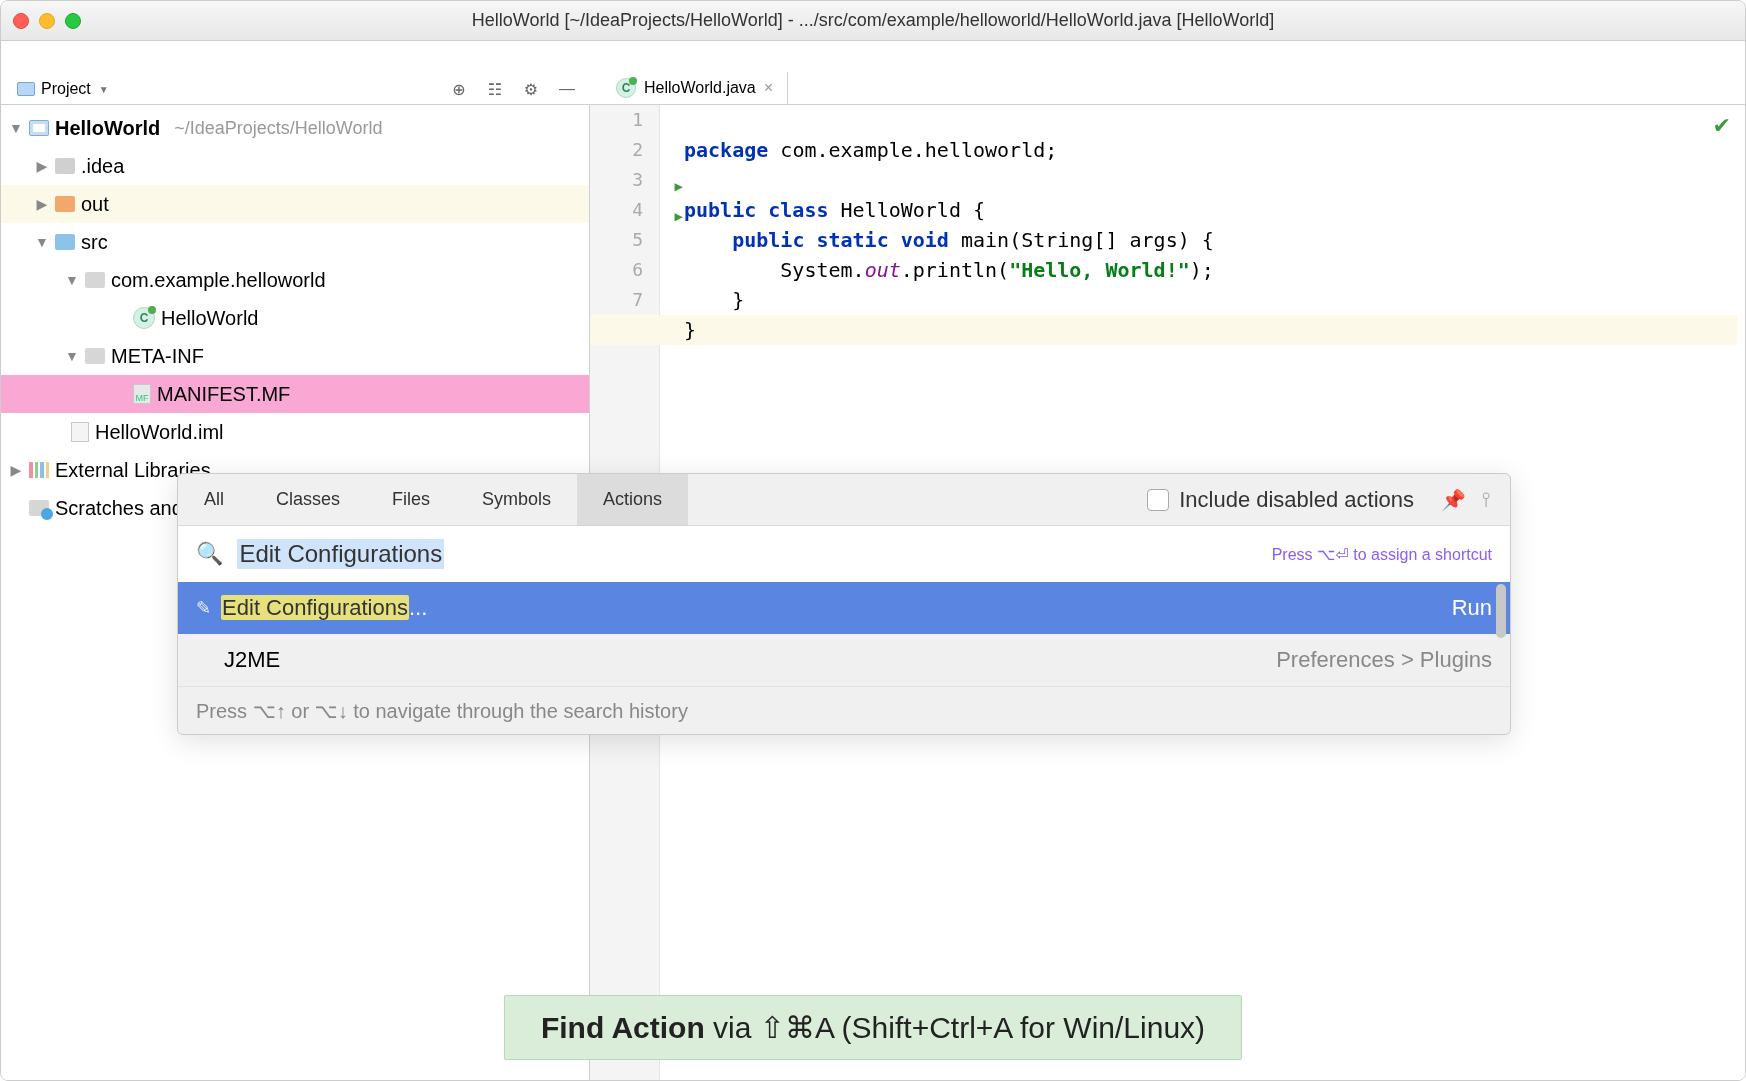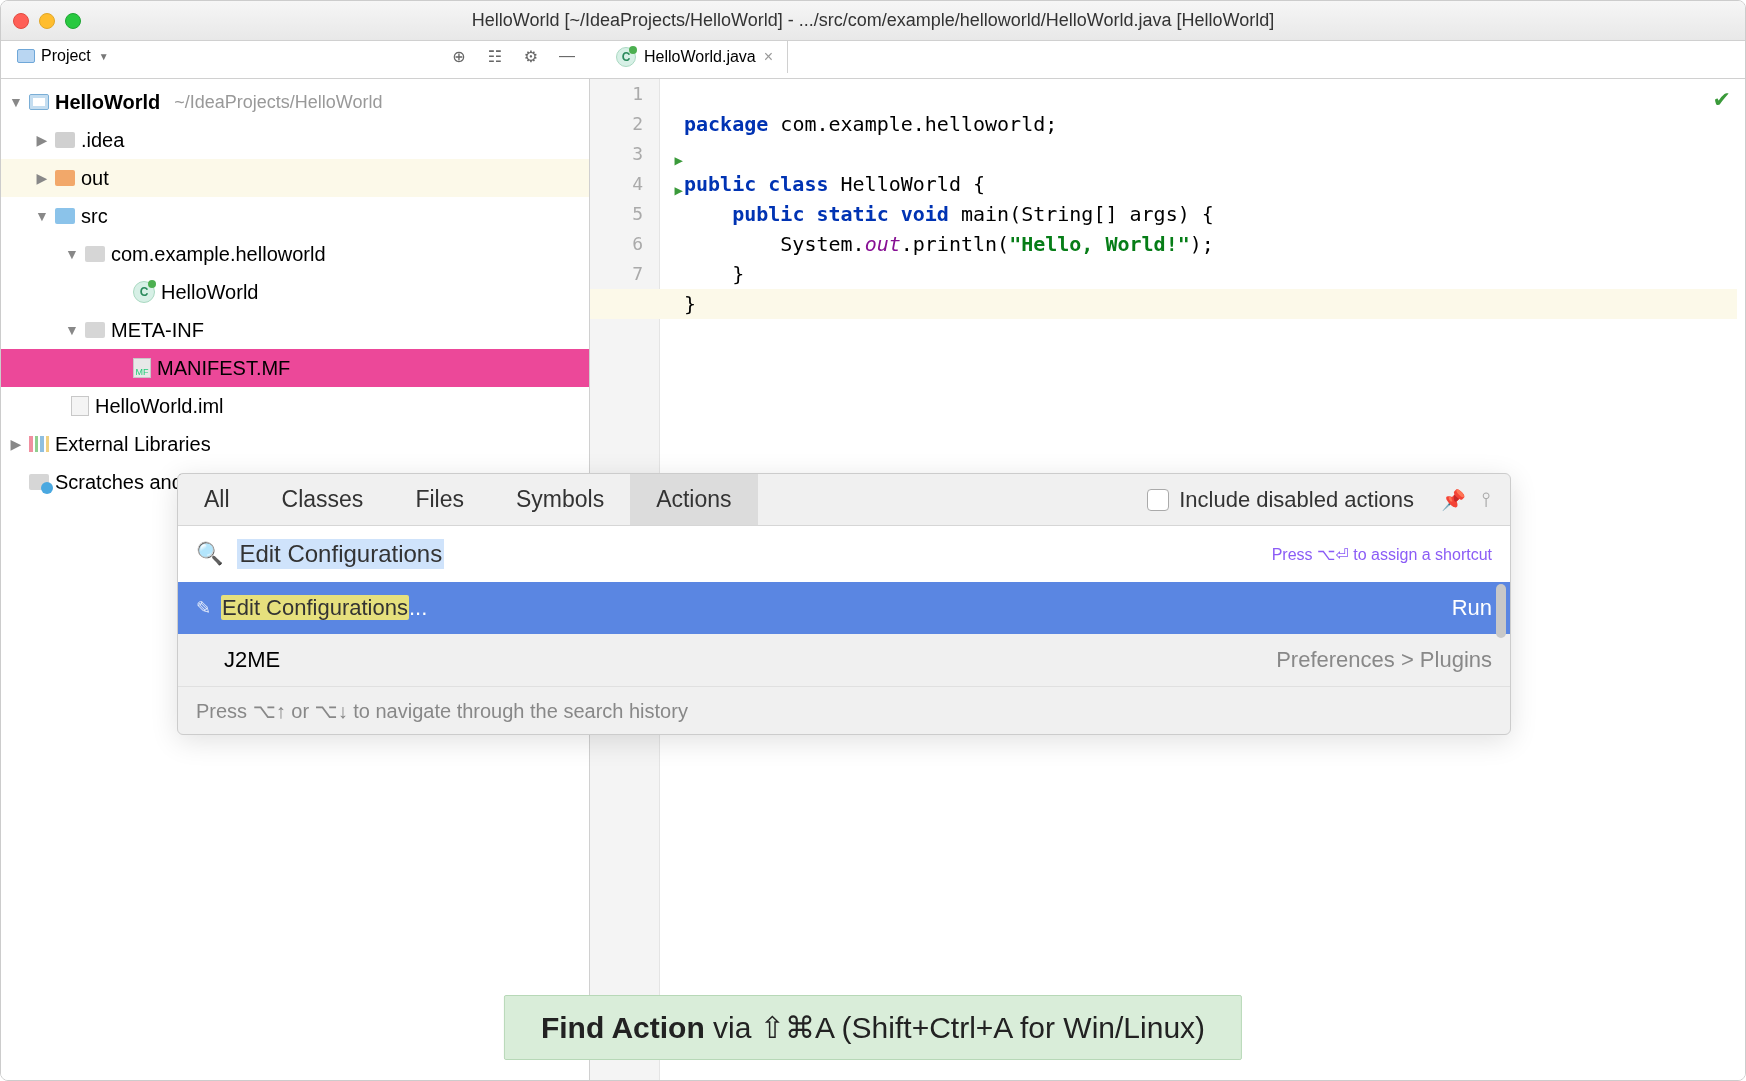--- a/index.html
+++ b/index.html
@@ -26,21 +26,22 @@
 .traffic { display: flex; gap: 10px; }
 .tl { width: 16px; height: 16px; border-radius: 50%; }
 .tl.red { background: #ff5f57; border: 1px solid #e24b41; }
 .tl.yellow { background: #ffbd2e; border: 1px solid #e1a728; }
 .tl.green { background: #28c940; border: 1px solid #1fa534; }
 .titlebar .title { position: absolute; left: 0; right: 0; text-align: center; font-size: 18px; color: #333; pointer-events: none; }
 .toolbar {
   height: 38px;
   border-bottom: 1px solid #d0d0d0;
   display: flex;
-  align-items: flex-start;
+  align-items: flex-end;
+  margin-top: 26px;
 }
 .toolbar-left {
   width: 589px;
   display: flex;
   align-items: center;
   padding: 0 8px;
   gap: 6px;
 }
 .proj-label { display: flex; align-items: center; gap: 6px; padding: 4px 8px; border-radius: 4px; }
 .proj-icon { width: 18px; height: 14px; background: #b9d6f2; border: 1px solid #6fa7d8; border-radius: 2px; }
@@ -49,21 +50,21 @@
 .tb-btn { width: 30px; height: 30px; display: flex; align-items: center; justify-content: center; color: #666; cursor: pointer; }
 .toolbar-right { flex: 1; display: flex; align-items: center; padding-left: 12px; }
 .editor-tab { display: flex; align-items: center; gap: 8px; padding: 6px 14px; border-right: 1px solid #d0d0d0; background: #fff; }
 .class-icon { width: 20px; height: 20px; border-radius: 50%; background: #d7f0e6; display: flex; align-items: center; justify-content: center; font-size: 12px; font-weight: bold; color: #2b8a5c; border: 1px solid #aad9c2; position: relative; }
 .class-icon::after { content: ""; position: absolute; right: -2px; top: -2px; width: 8px; height: 8px; border-radius: 50%; background: #4caf50; }
 .close-x { color: #999; font-size: 16px; }
 .main { display: flex; height: calc(100% - 78px); }
 .sidebar { width: 589px; border-right: 1px solid #d0d0d0; background: #fff; overflow: hidden; }
 .tree { padding-top: 4px; }
 .tree-row { display: flex; align-items: center; height: 38px; padding-left: 8px; gap: 6px; font-size: 20px; }
-.tree-row.selected { background: #ec4899; }
+.tree-row.selected { background: #f9a8d4; }
 .tree-row.dim-bg { background: #fcf9e9; }
 .chev { width: 14px; text-align: center; color: #888; font-size: 14px; user-select: none; }
 .chev.blank { visibility: hidden; }
 .folder-icon, .pkg-icon, .mod-icon, .lib-icon, .scratch-icon, .mf-icon, .iml-icon { display: inline-block; }
 .folder-icon { width: 20px; height: 16px; background: #d0d0d0; border-radius: 2px; position: relative; }
 .folder-icon.orange { background: #f2a86a; }
 .folder-icon.blue { background: #8bc3ea; }
 .folder-icon.blueline { background: #fff; border: 1px solid #7aaed6; box-shadow: inset 0 0 0 3px #c4ddf0; }
 .pkg-icon { width: 20px; height: 16px; background: #d6d6d6; border-radius: 2px; }
 .mf-icon { width: 18px; height: 20px; background: #e8e8e8; border: 1px solid #c8c8c8; font-size: 9px; color: #2c7; display: flex; align-items: flex-end; justify-content: center; }
@@ -90,21 +91,21 @@
   position: absolute;
   left: 176px; top: 472px;
   width: 1334px;
   background: #f0f0f0;
   border: 1px solid #ccc;
   border-radius: 6px;
   box-shadow: 0 6px 28px rgba(0,0,0,0.12);
   overflow: hidden;
 }
 .popup-tabs { display: flex; align-items: center; border-bottom: 1px solid #d6d6d6; height: 52px; padding-right: 12px; }
-.ptab { padding: 0 26px; height: 100%; display: flex; align-items: center; font-size: 23px; color: #333; }
+.ptab { padding: 0 26px; height: 100%; display: flex; align-items: center; font-size: 18px; color: #333; }
 .ptab.active { background: #dcdcdc; }
 .popup-tabs .spacer { flex: 1; }
 .chkbox { width: 22px; height: 22px; border: 1.5px solid #aaa; border-radius: 4px; background: #fff; margin-right: 10px; }
 .incl-label { font-size: 22px; color: #333; margin-right: 20px; }
 .pin-icon, .filter-icon { width: 24px; height: 24px; display: flex; align-items: center; justify-content: center; color: #aaa; font-size: 20px; margin-left: 8px; }
 .popup-search { display: flex; align-items: center; height: 56px; background: #fff; padding: 0 18px; gap: 14px; }
 .search-glass { color: #999; font-size: 22px; }
 .search-text { font-size: 24px; color: #333; background: #cfe3fb; padding: 1px 2px; }
 .search-hint { margin-left: auto; color: #8b5cf6; font-size: 16px; }
 .popup-row { display: flex; align-items: center; height: 52px; padding: 0 18px; font-size: 22px; }

